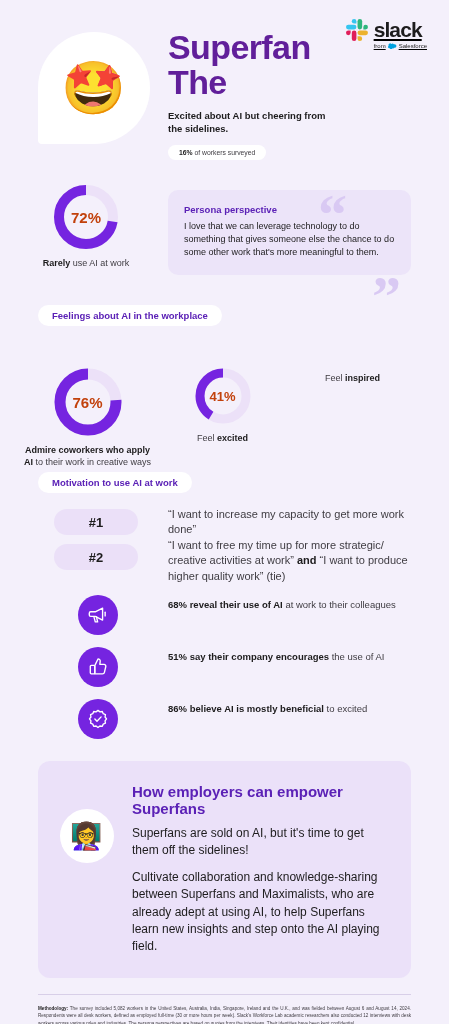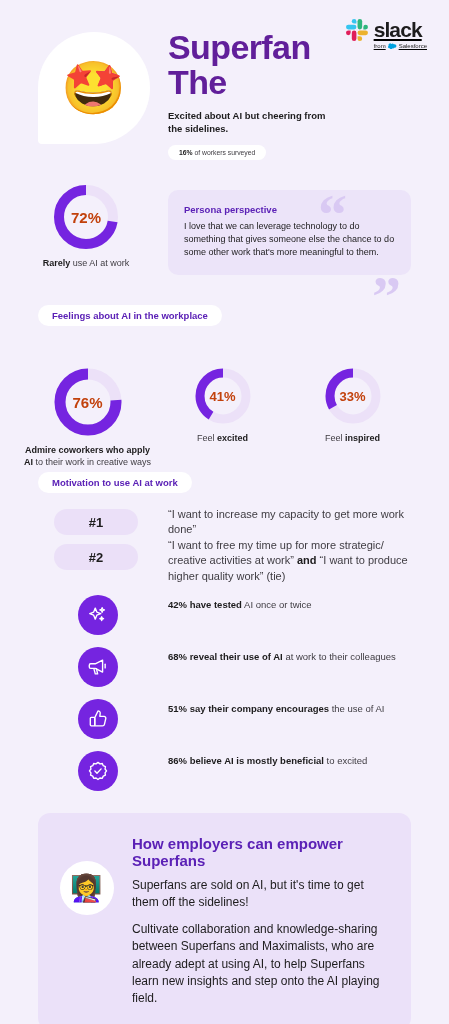--- a/index.html
+++ b/index.html
@@ -237,27 +237,20 @@
           <circle id="arc-f1" cx="30" cy="30" r="23" fill="none" stroke="#7524e0" stroke-width="9" stroke-linecap="butt" transform="scale(-1,1) translate(-60,0) rotate(-90 30 30)" stroke-dasharray="59.25 144.51"></circle>
         </svg>
         <div class="val" style="font-size:13px;">41%</div>
       </div>
       <div class="donut-caption">
         <span>Feel </span><b>excited</b>
       </div>
     </div>
 
     <div class="donut-wrap" style="left:295px; width:115px;">
-      <div class="donut" style="width:60px;height:60px;margin:0 auto;">
-        <svg width="60" height="60" viewBox="0 0 60 60">
-          <circle cx="30" cy="30" r="23" fill="none" stroke="#ece1f8" stroke-width="9"></circle>
-          <circle id="arc-f2" cx="30" cy="30" r="23" fill="none" stroke="#7524e0" stroke-width="9" stroke-linecap="butt" transform="scale(-1,1) translate(-60,0) rotate(-90 30 30)" stroke-dasharray="47.69 144.51"></circle>
-        </svg>
-        <div class="val" style="font-size:13px;">33%</div>
-      </div>
       <div class="donut-caption">
         <span>Feel </span><b>inspired</b>
       </div>
     </div>
   </div>
 
   
   <div class="section-pill">Motivation to use AI at work</div>
 
   <div class="motivation">
@@ -266,32 +259,20 @@
 
     <div class="rank-pill" style="top:47px;">#2</div>
     <div class="mtext" style="top:41px;">
       <span>“I want to free my time up for more strategic/ creative activities at work” </span><b>and</b><span> “I want to produce higher quality work” (tie)</span>
     </div>
   </div>
 
   
   <div class="stats">
 
-    <div class="stat-row">
-      <div class="stat-icon">
-        <svg width="22" height="22" viewBox="0 0 24 24" fill="none" stroke="#ffffff" stroke-width="1.5" stroke-linejoin="round">
-          <path d="M9 4.5 L10.7 8.8 L15 10.5 L10.7 12.2 L9 16.5 L7.3 12.2 L3 10.5 L7.3 8.8 Z"></path>
-          <path d="M16.5 4 L17.2 5.8 L19 6.5 L17.2 7.2 L16.5 9 L15.8 7.2 L14 6.5 L15.8 5.8 Z"></path>
-          <path d="M16 14 L16.6 15.4 L18 16 L16.6 16.6 L16 18 L15.4 16.6 L14 16 L15.4 15.4 Z"></path>
-        </svg>
-      </div>
-      <div class="stat-text">
-        <b>42% have tested</b><span> AI once or twice</span>
-      </div>
-    </div>
 
     <div class="stat-row">
       <div class="stat-icon">
         <svg width="22" height="22" viewBox="0 0 24 24" fill="none" stroke="#ffffff" stroke-width="1.5" stroke-linejoin="round" stroke-linecap="round">
           <path d="M4 8.5 h5 L17 4.5 v13 L9 13.5 H4 a1.5 1.5 0 0 1 -1.5 -1.5 v-2 A1.5 1.5 0 0 1 4 8.5 z"></path>
           <path d="M7.5 13.8 L9 19.5 h2.6 L10.3 13.8"></path>
           <path d="M19.8 9 v4"></path>
         </svg>
       </div>
       <div class="stat-text">

